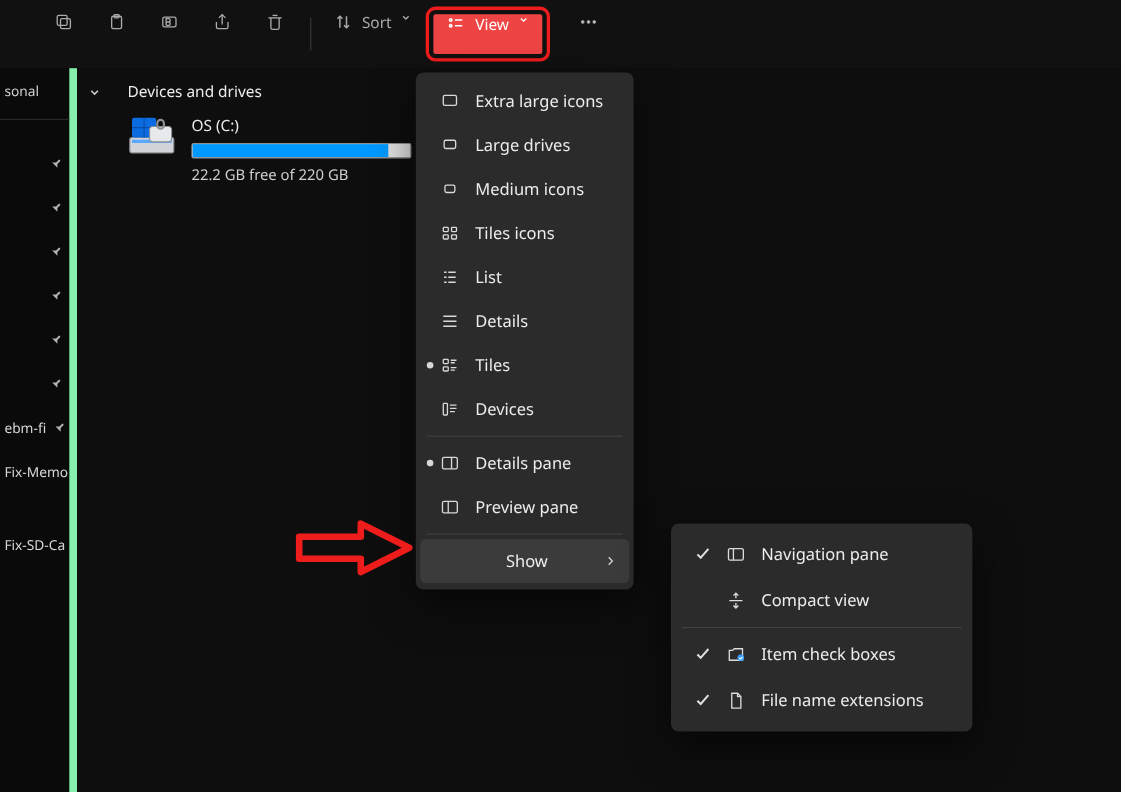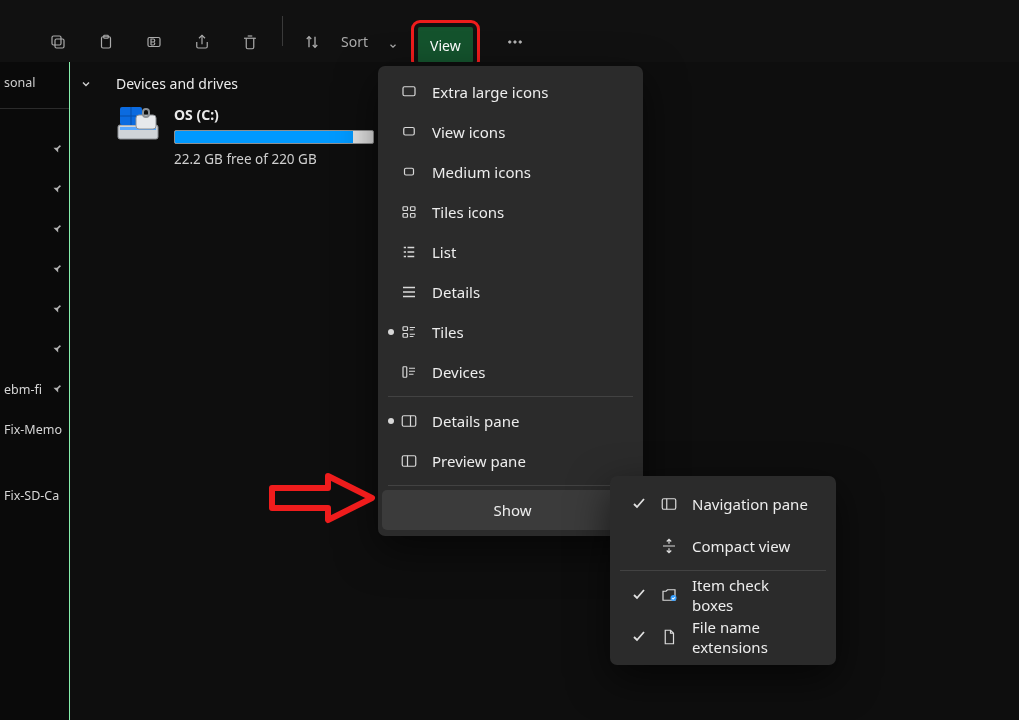--- a/index.html
+++ b/index.html
@@ -19,64 +19,63 @@
     top: 0; left: 0; right: 0;
     height: 62px;
     display: flex;
     align-items: center;
     gap: 4px;
     padding: 0 14px 0 36px;
     background: #111111;
   }
   .toolbar .tb-btn {
     display: inline-flex;
-    align-items: flex-end;
+    align-items: flex-start;
     justify-content: center;
     height: 40px;
     min-width: 44px;
     padding: 0 10px;
     border-radius: 5px;
     color: #ababab;
     font-size: 14px;
-    gap: 20px;
+    gap: 8px;
     cursor: pointer;
     fill: #ababab;
     stroke: #ababab;
   }
   .toolbar .tb-btn svg { width: 18px; height: 18px; }
   .toolbar .tb-btn .caret { width:10px; height:10px; }
   .toolbar .tb-btn.icon-only { padding: 0; width: 44px; }
   .toolbar .divider {
     width: 1px; height: 30px; background:#3a3a3a; margin: 0 6px;
   }
   .toolbar .tb-btn.view {
     outline: 3px solid #ef1c1c;
     outline-offset: 4px;
     height: 36px;
     border-radius: 2px;
     color:#fff;
     fill:#fff;
     stroke:#fff;
-    background:#14532d;
+    background:#ef4444;
     padding: 0 12px 0 12px;
-    flex-direction: column;
   }
   .toolbar .tb-btn.view svg:first-child{ stroke:#fff;}
   .toolbar .view-wrap{
     position:relative;
     padding:6px;
   }
 
   
   .sidebar {
     position: absolute;
     left: 0; top: 62px; bottom: 0;
     width: 70px;
     background:#0a0a0a;
-    border-right: 1px solid #86efac;
+    border-right: 7px solid #86efac;
   }
   .sidebar .q-item{
     display:flex;
     align-items:center;
     gap:6px;
     font-size:12.5px;
     color:#d6d6d6;
     height:40px;
     padding: 0 6px 0 4px;
     overflow:hidden;
@@ -107,40 +106,40 @@
   }
   .section-header .chev{ width:12px;height:12px;stroke:#cfcfcf;fill:none; }
   .drive{
     display:flex;
     gap:14px;
     padding: 6px 10px 6px 46px;
     align-items:flex-start;
   }
   .drive-icon{ width:44px; height:40px; position:relative;}
   .drive-info{ display:flex; flex-direction:column; gap:6px; }
-  .drive-name{ font-size:14px; color:#eaeaea;font-weight:bold; }
+  .drive-name{ font-size:14px; color:#eaeaea; }
   .progress{
     width:200px; height:14px;
     background:#e3e3e3;
     border:1px solid #8f8f8f;
     border-radius:2px;
     overflow:hidden;
   }
   .progress .bar{
     height:100%;
     background:#0099ff;
     width:90%;
   }
   .drive-free{ font-size:13.5px; color:#cfcfcf; }
 
   
   .menu{
     position:absolute;
     left:378px; top:66px;
-    width:265px;
+    width:198px;
     background:#2b2b2b;
     border-radius:7px;
     box-shadow:0 14px 40px rgba(0,0,0,.55);
     padding:6px 4px;
   }
   .menu .mi{
     display:flex;
     align-items:center;
     gap:14px;
     height:40px;
@@ -170,21 +169,21 @@
   .menu .mi.show .label{flex:1;text-align:center;}
   .menu .mi.show .right-chev{
     width:10px;height:10px;stroke:#cfcfcf;fill:none;
     position:absolute;right:12px;
   }
 
   
   .submenu{
     position:absolute;
     left:610px; top:476px;
-    width:226px;
+    width:274px;
     background:#2b2b2b;
     border-radius:7px;
     box-shadow:0 14px 40px rgba(0,0,0,.6);
     padding:6px 4px;
   }
   .submenu .mi{
     display:flex;
     align-items:center;
     gap:14px;
     height:40px;
@@ -382,21 +381,21 @@
   <div class="mi">
     <svg class="left-ic" viewBox="0 0 24 24" stroke-width="1.6">
         <rect x="4" y="5" width="16" height="12" rx="2"></rect>
       </svg>
     <span class="label">Extra large icons</span>
   </div>
   <div class="mi">
     <svg class="left-ic" viewBox="0 0 24 24" stroke-width="1.6">
         <rect x="5" y="6" width="14" height="10" rx="2"></rect>
       </svg>
-    <span class="label">View icons</span>
+    <span class="label">Large drives</span>
   </div>
   <div class="mi">
     <svg class="left-ic" viewBox="0 0 24 24" stroke-width="1.6">
         <rect x="6" y="7" width="12" height="9" rx="2"></rect>
       </svg>
     <span class="label">Medium icons</span>
   </div>
   <div class="mi">
     <svg class="left-ic" viewBox="0 0 24 24" stroke-width="1.6">
         <rect x="4" y="5" width="6" height="5" rx="1"></rect>

